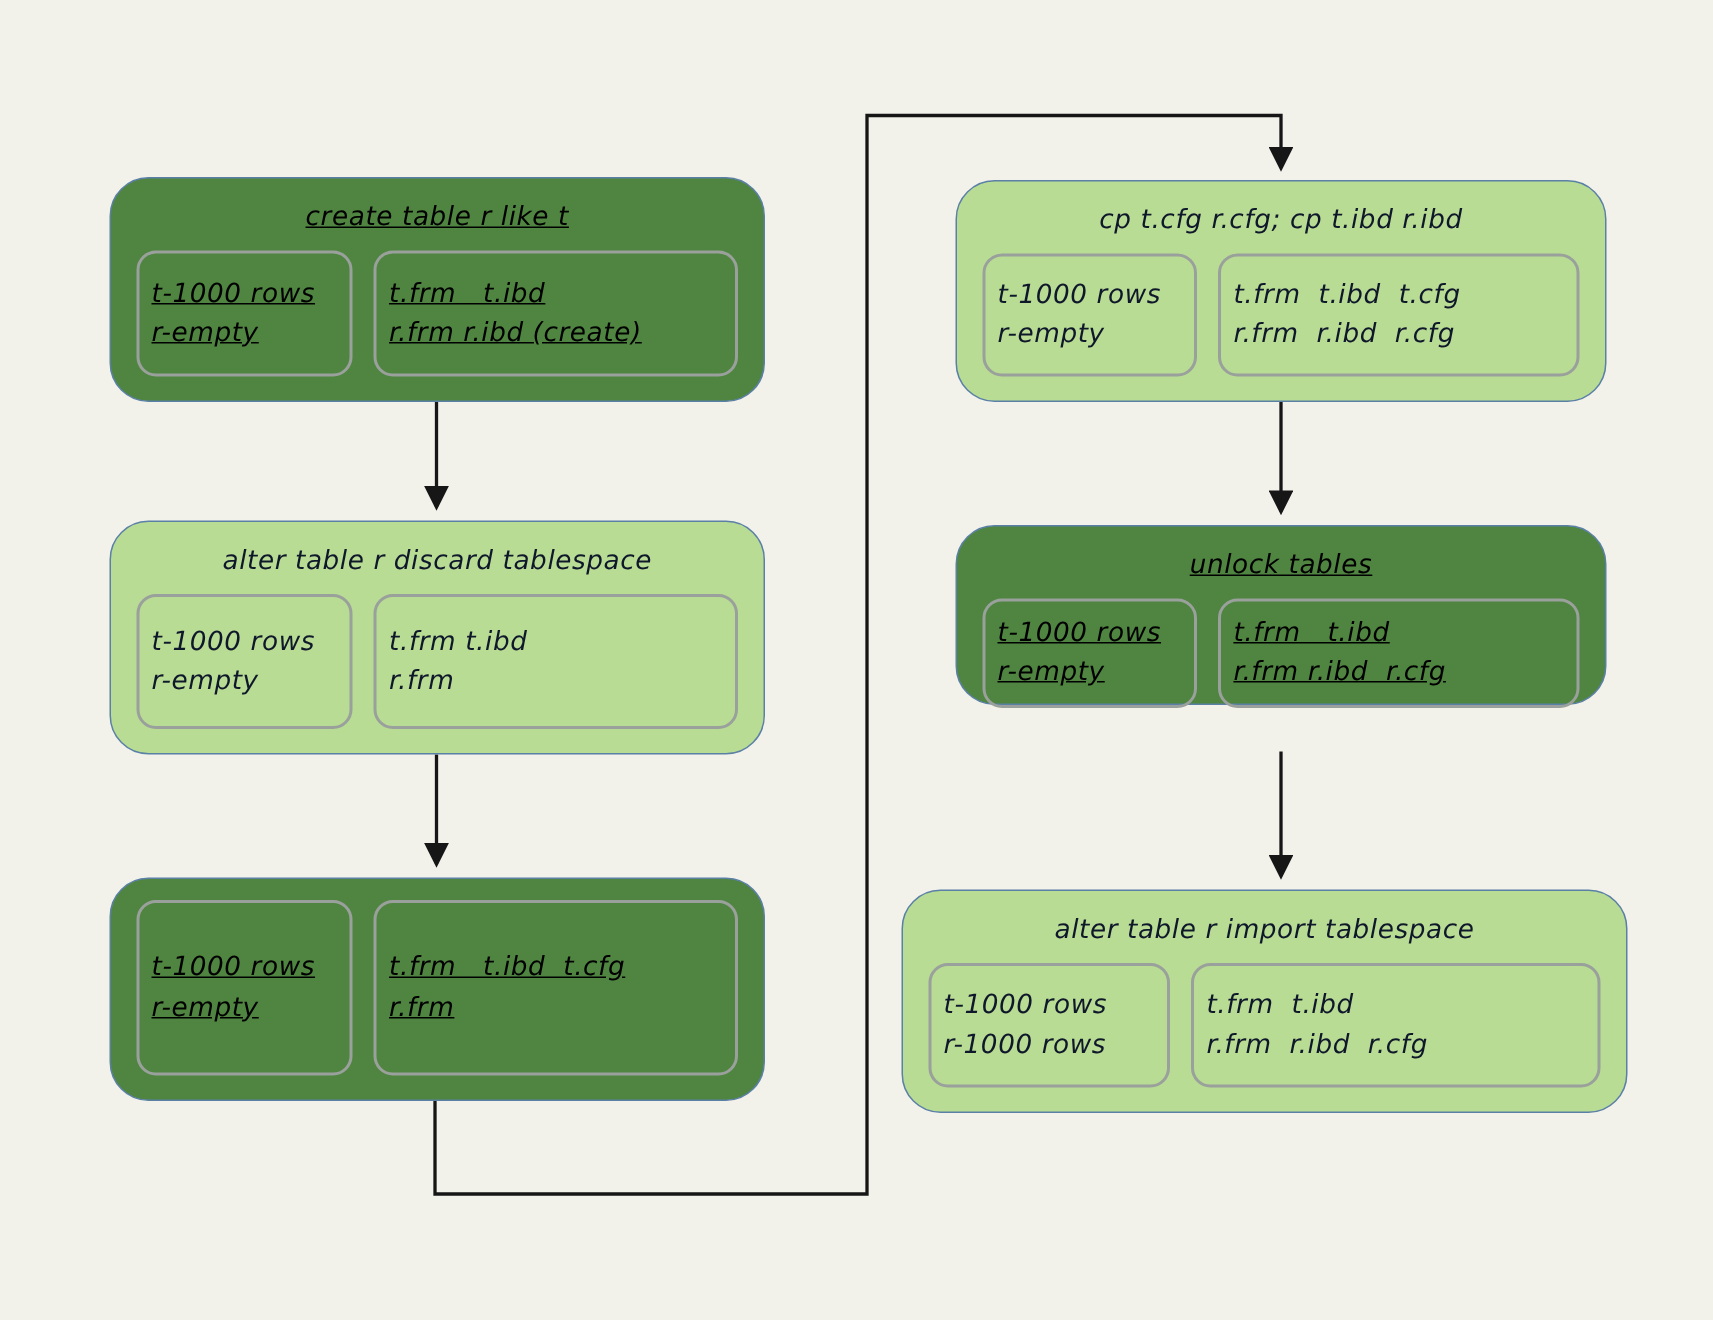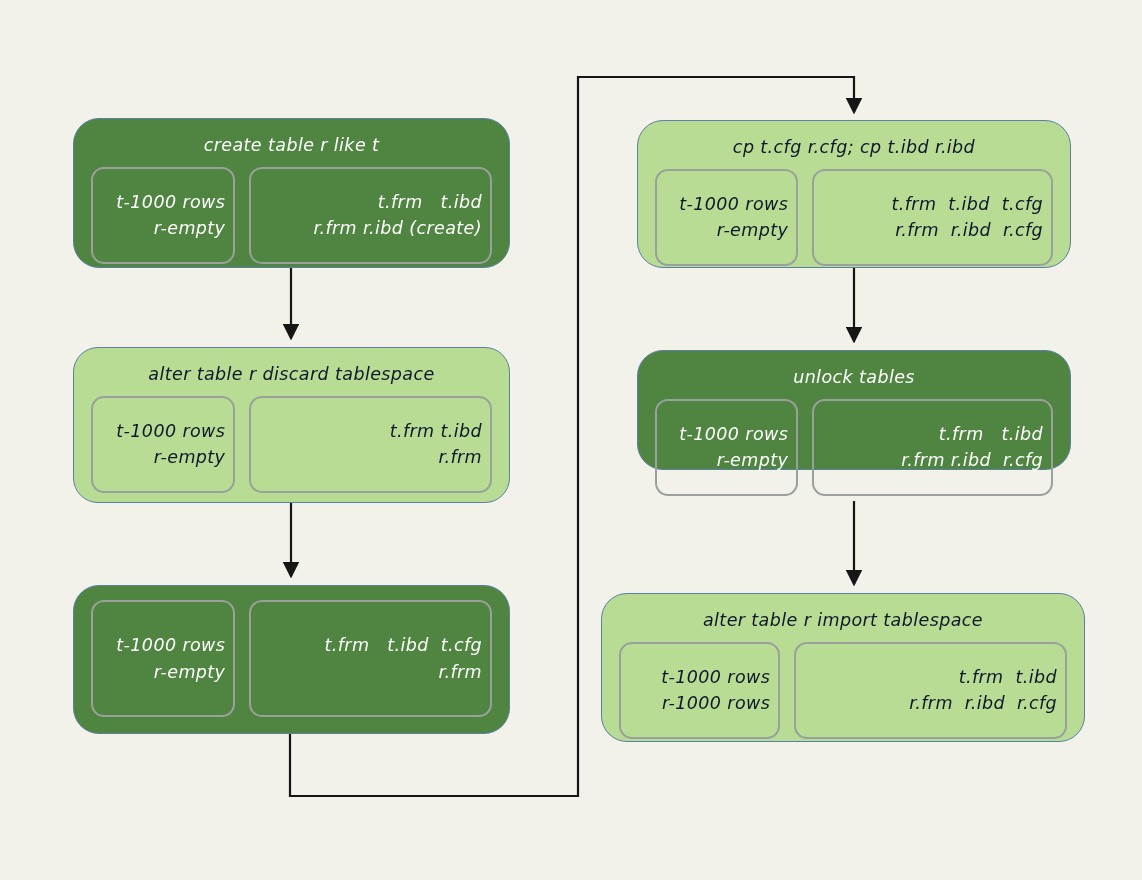--- a/index.html
+++ b/index.html
@@ -17,21 +17,21 @@
   }
   .node {
     position: absolute;
     border: 1.5px solid #5b80a6;
     border-radius: 26px;
     box-sizing: border-box;
     padding: 14px 17px 16px 17px;
     display: flex;
     flex-direction: column;
   }
-  .node.dark  { background: #4f8540; color: #ffffff; }
+  .node.dark  { background: #4f8540; color: #000000; text-decoration: underline; }
   .node.light { background: #b9dc94; color: #0f172a; }
   .node-title {
     text-align: center;
     font-size: 17.5px;
     font-style: italic;
     letter-spacing: 0.4px;
     margin-top: 2px;
     margin-bottom: 12px;
     white-space: pre;
   }
@@ -39,27 +39,27 @@
     display: flex;
     gap: 14px;
     flex: 1;
   }
   .sub-box {
     border: 2px solid #9aa09b;
     border-radius: 13px;
     display: flex;
     flex-direction: column;
     justify-content: center;
-    align-items: flex-end;
+    align-items: flex-start;
     font-size: 17.5px;
     font-style: italic;
     letter-spacing: 0.4px;
     line-height: 1.5;
     box-sizing: border-box;
-    padding: 20px 8px;
+    padding: 8px 8px;
   }
   .sub-box div { white-space: pre; }
   .rows-box { flex: 0 0 36%; }
   .files-box { flex: 1; }
   .flow-svg {
     position: absolute;
     inset: 0;
     pointer-events: none;
   }
 </style>
@@ -88,21 +88,21 @@
         <div>t-1000 rows</div>
         <div>r-empty</div>
       </div>
       <div class="sub-box files-box">
         <div>t.frm   t.ibd</div>
         <div>r.frm r.ibd (create)</div>
       </div>
     </div>
   </div>
 
-  <div class="node light" style="left:73px; top:347px; width:437px; height:156px;border-radius:25px;">
+  <div class="node light" style="left:73px; top:347px; width:437px; height:156px;">
     <div class="node-title">alter table r discard tablespace</div>
     <div class="sub-row">
       <div class="sub-box rows-box">
         <div>t-1000 rows</div>
         <div>r-empty</div>
       </div>
       <div class="sub-box files-box">
         <div>t.frm t.ibd</div>
         <div>r.frm</div>
       </div>

